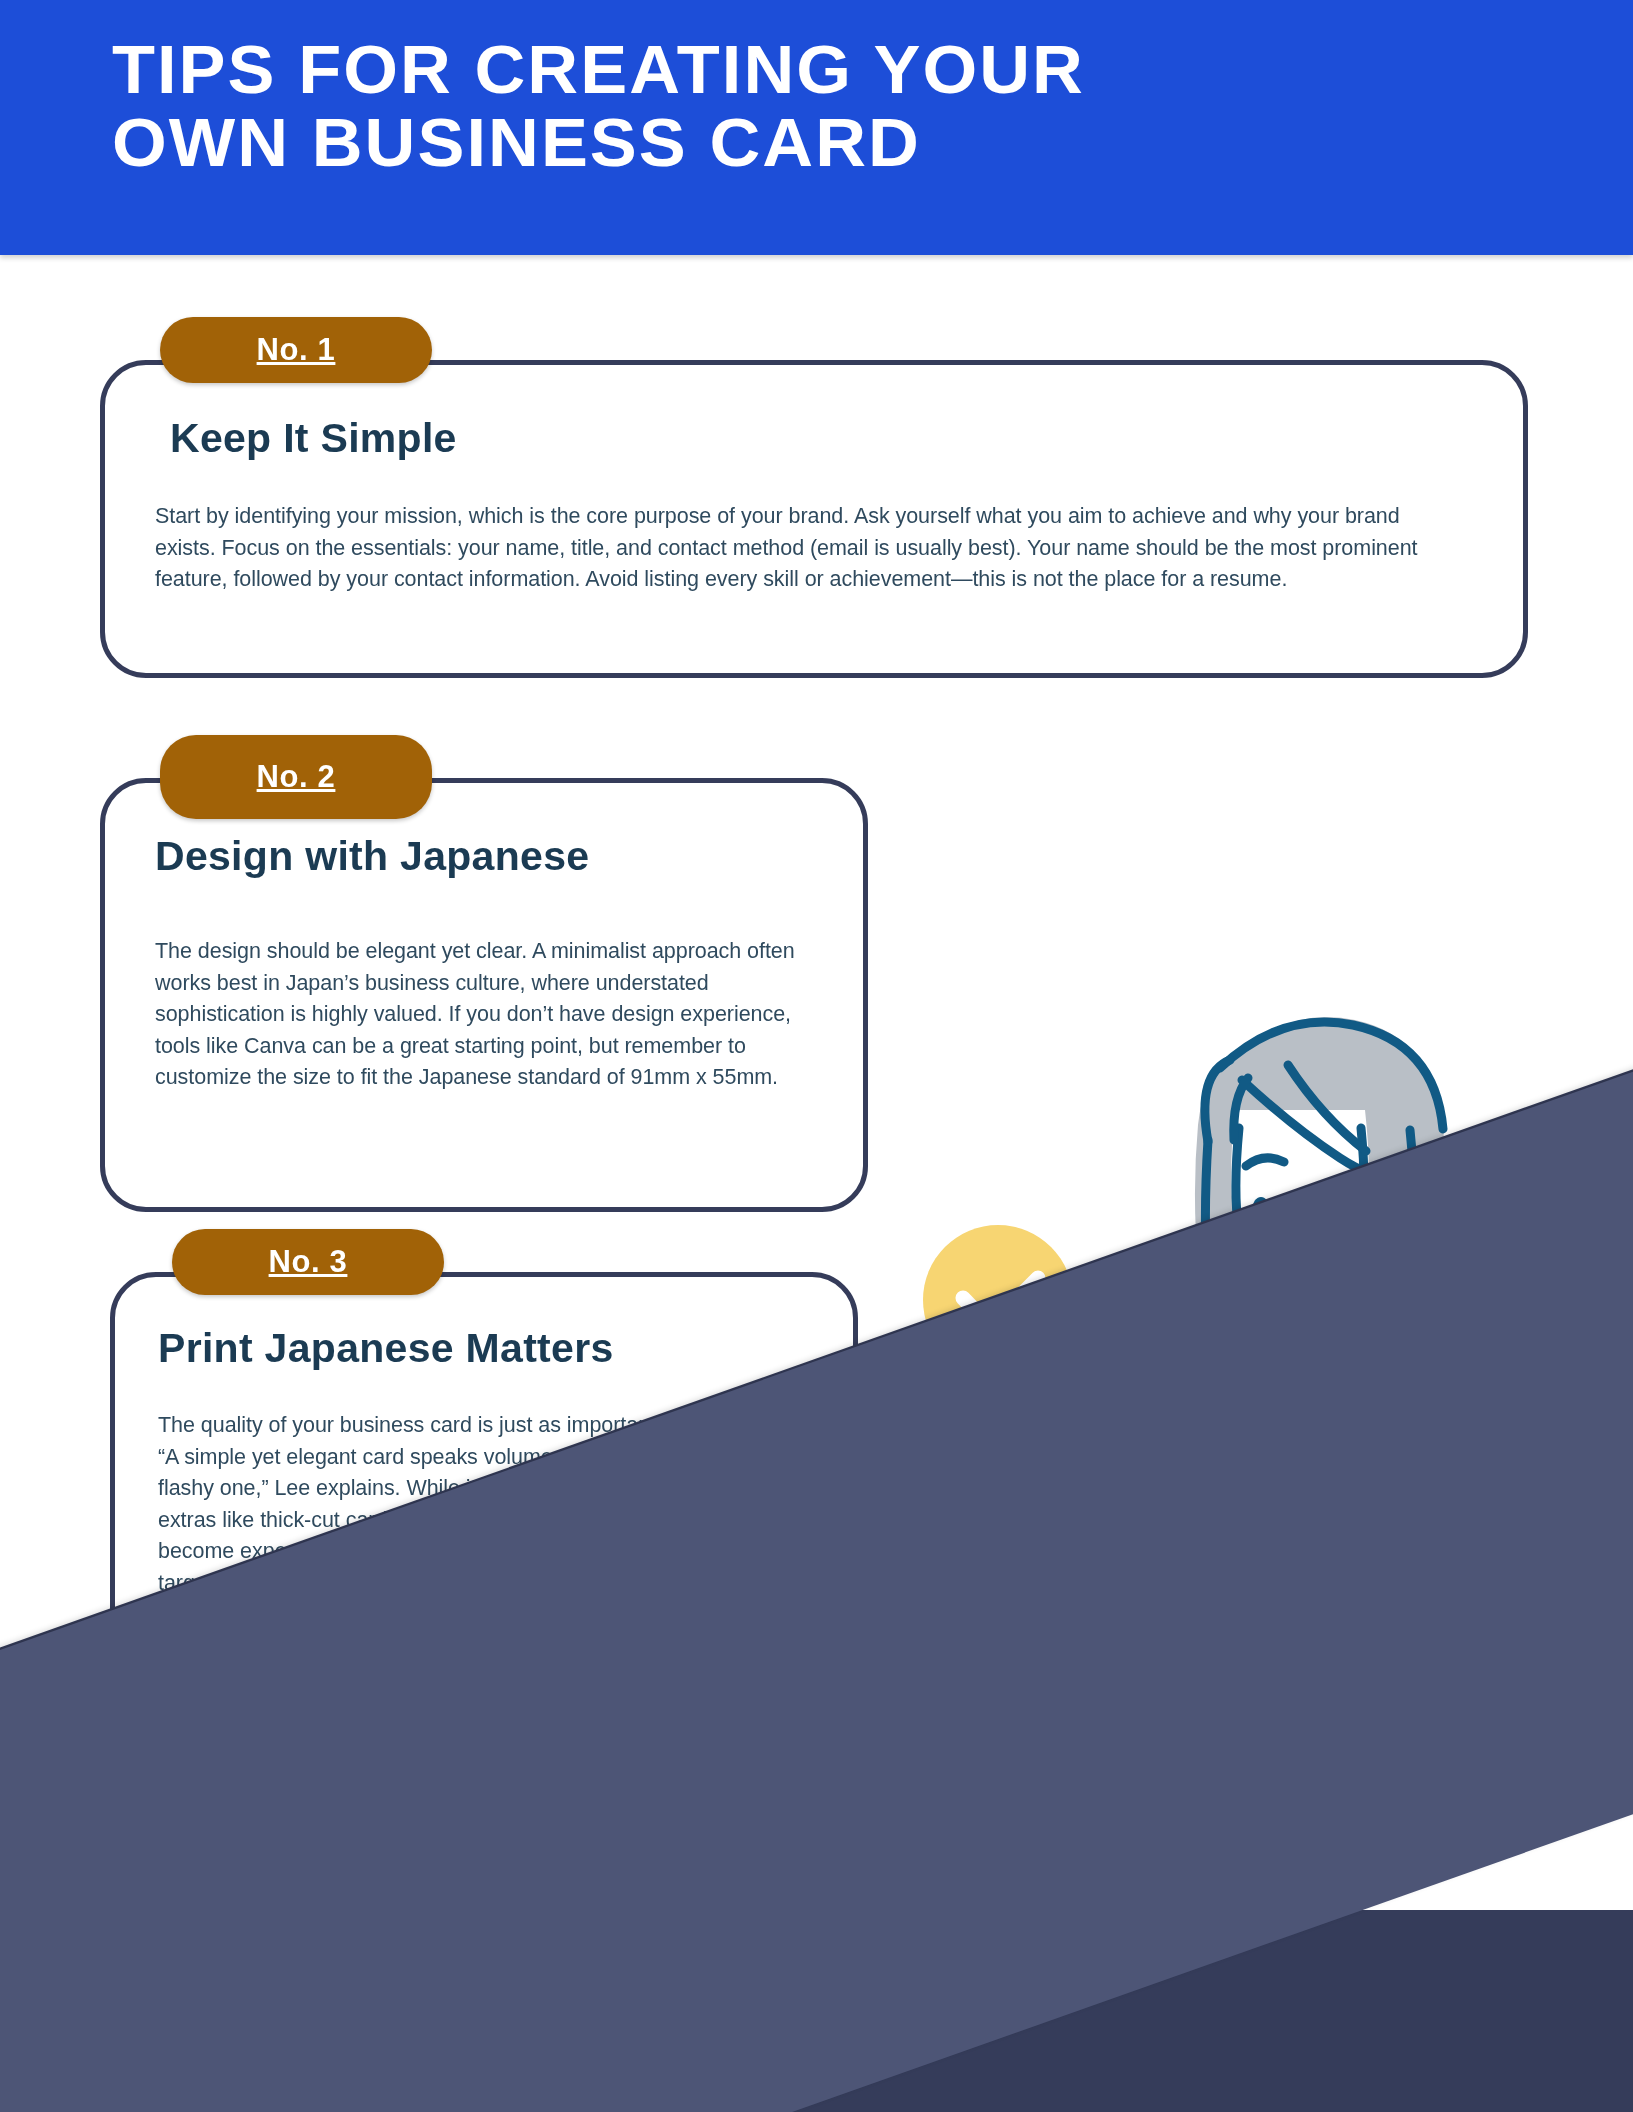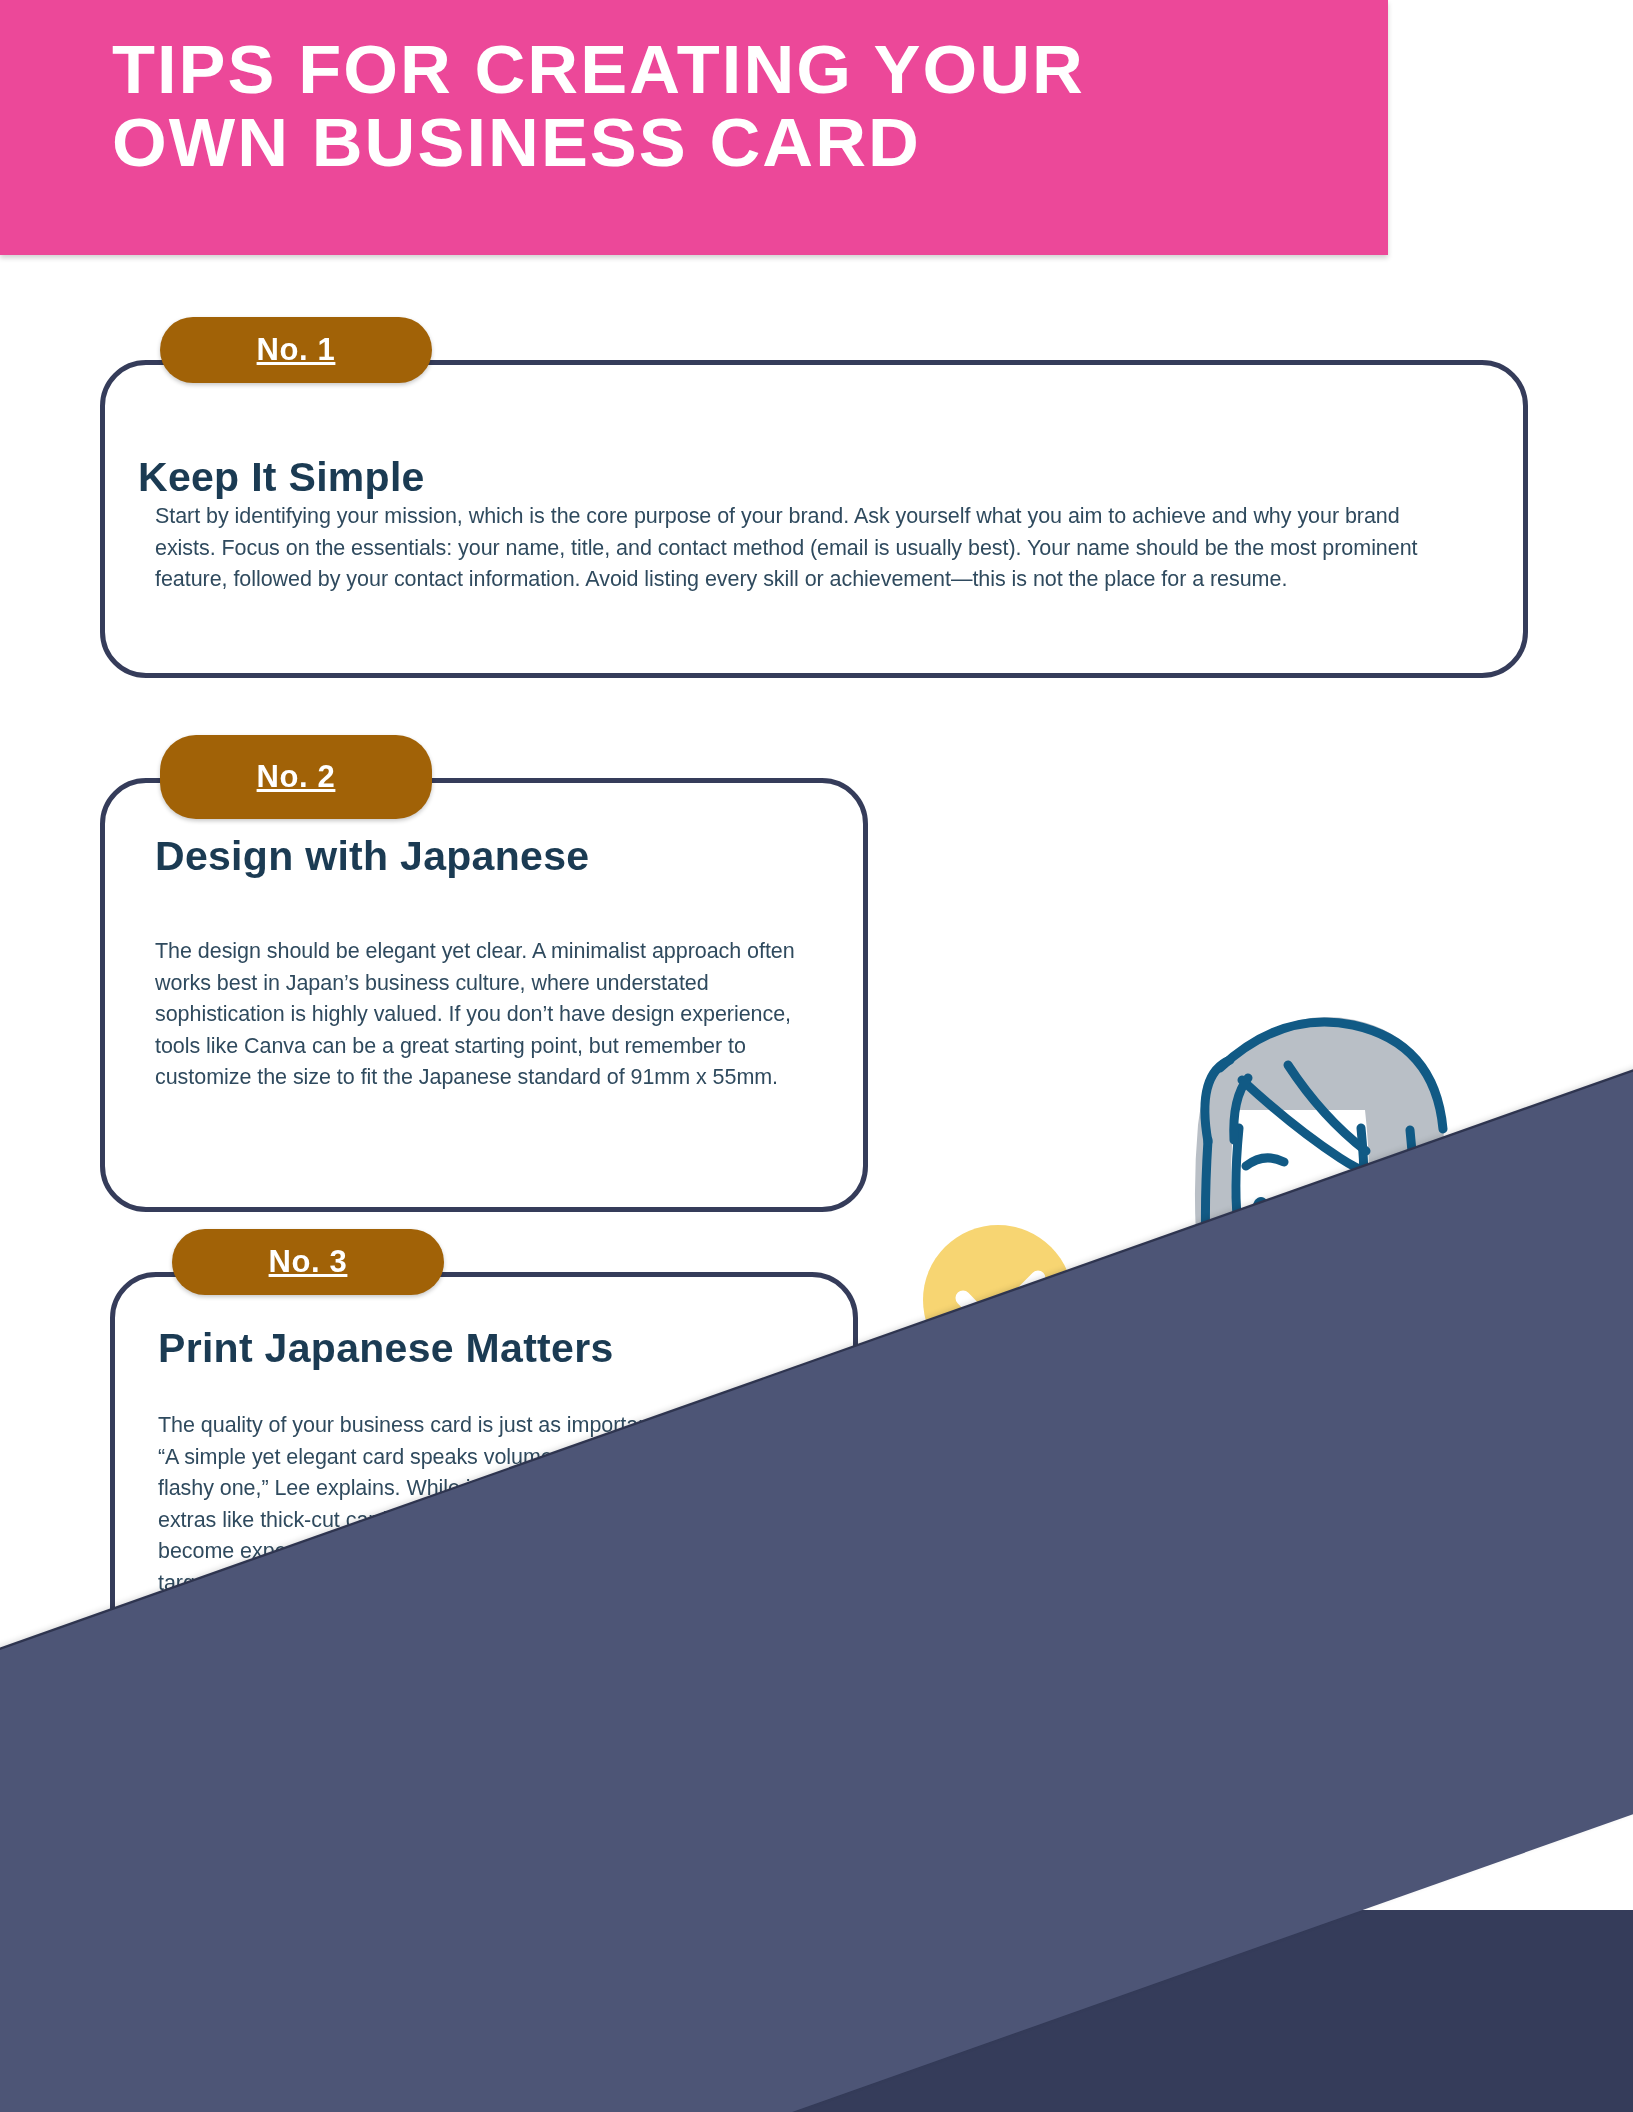--- a/index.html
+++ b/index.html
@@ -6,22 +6,22 @@
   html,body { background:#ffffff; }
   body {
     width:1633px; height:2112px;
     position:relative; overflow:hidden;
     font-family:"Liberation Sans", sans-serif;
     background:#ffffff;
   }
 
   
   .header {
-    position:absolute; left:0; top:0; width:1388px; height:255px;
-    background:#ec4899;
+    position:absolute; left:0; top:0; width:1633px; height:255px;
+    background:#1d4ed8;
     box-shadow:0 3px 5px rgba(0,0,0,.18);
   }
   .header-title {
     position:absolute; left:112px; top:33px; width:1400px;
     color:#ffffff;
     font-family:"Liberation Sans Narrow","Liberation Sans",sans-serif;
     font-size:69px; font-weight:bold; line-height:1.06;
     letter-spacing:2.0px;
     transform:scaleX(1.02); transform-origin:left top;
     white-space:pre-line;
@@ -57,21 +57,21 @@
     font-family:"Liberation Sans Narrow","Liberation Sans",sans-serif;
     font-size:31px; font-weight:bold; letter-spacing:.6px;
     box-shadow:0 2px 4px rgba(0,0,0,.22);
     z-index:5;
     text-decoration:underline;
   }
 
   
   #card1 { left:100px; top:360px; width:1428px; height:318px; }
   #badge1 { left:160px; top:317px; width:272px; height:66px; }
-  #card1-title { left:138px; top:415px;margin-top:39px; }
+  #card1-title { left:170px; top:415px; }
   #card1-body  { left:155px; top:495px; width:1300px;margin-top:6px; }
 
   
   #card2 { left:100px; top:778px; width:768px; height:434px; }
   #badge2 { left:160px; top:735px; width:272px; height:84px; }
   #card2-title { left:155px; top:833px; }
   #card2-body  { left:155px; top:915px; width:640px;margin-top:21px; }
 
   
   #card3 { left:110px; top:1272px; width:748px; height:430px; }

